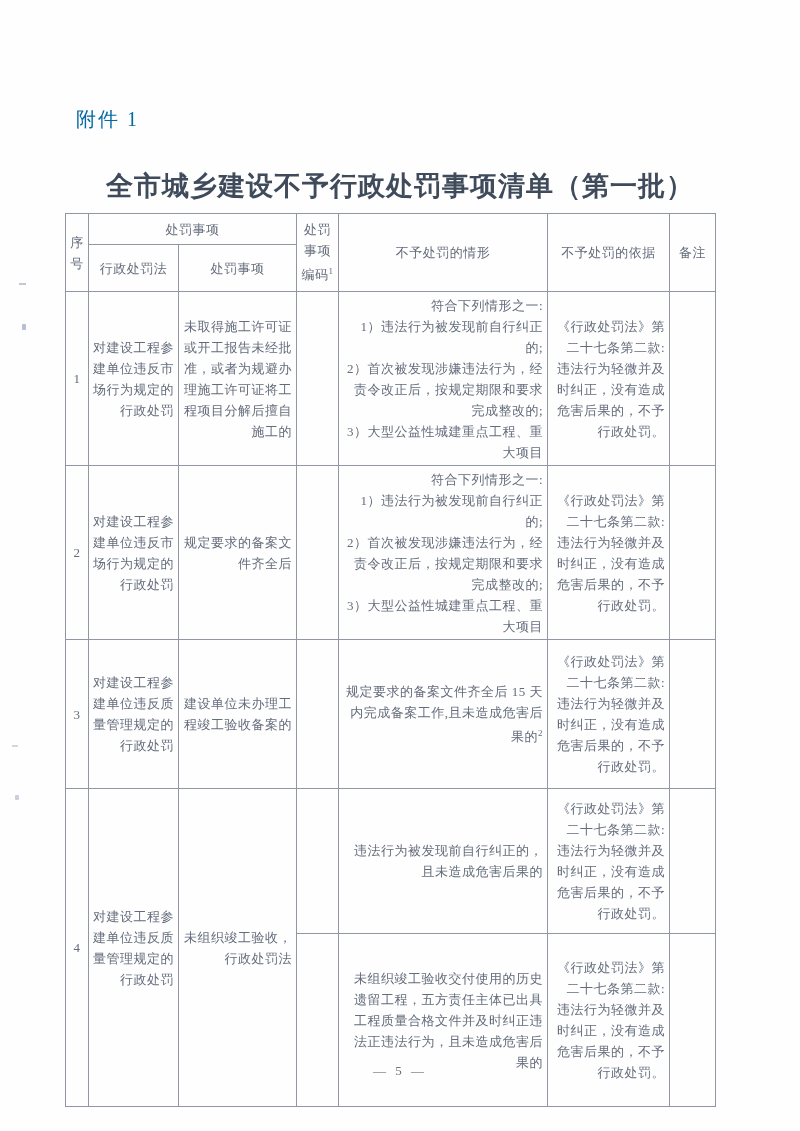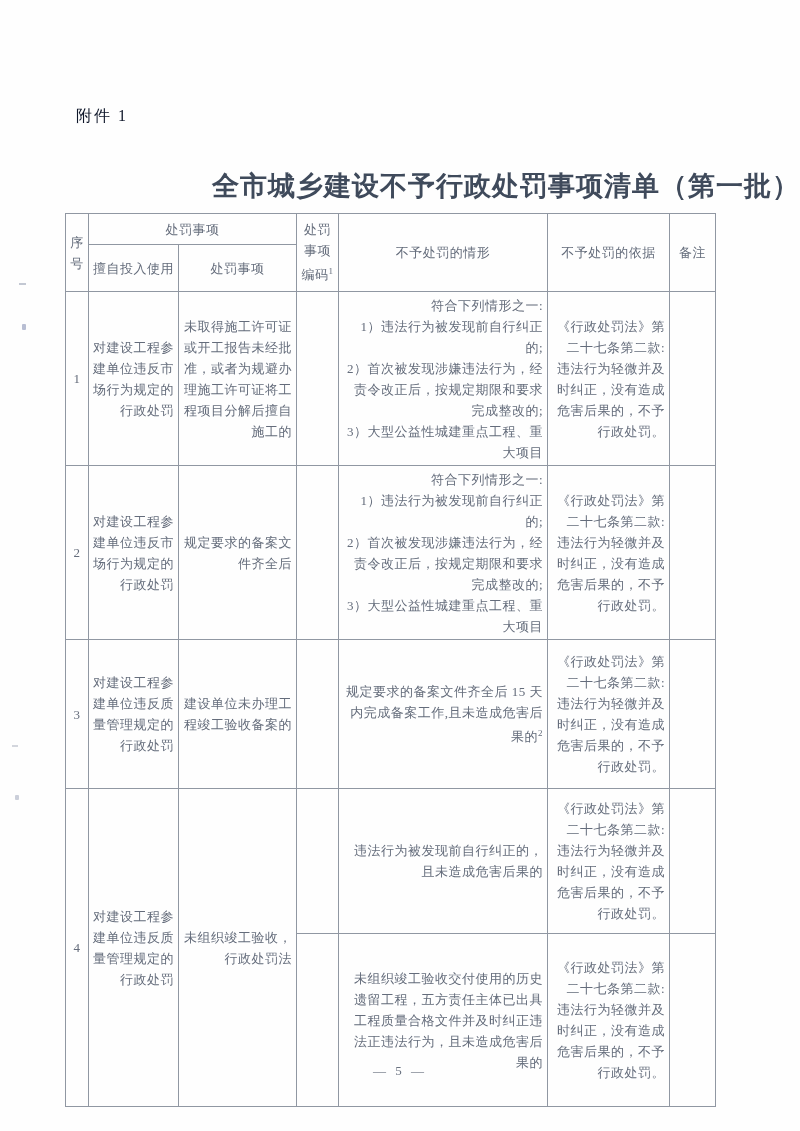--- a/index.html
+++ b/index.html
@@ -7,25 +7,25 @@
     position:relative;
     width:800px;height:1131px;
     margin:0 auto;
     background:#fefefe;
     font-family:"Liberation Serif","DejaVu Serif",serif;
     color:#646c7b;
     overflow:hidden;
   }
   .attachment{
     position:absolute;left:76px;top:106px;
-    font-size:16px;color:#0f172a;letter-spacing:2px;
+    font-size:20px;color:#0369a1;letter-spacing:2px;
   }
   .title{
     position:absolute;left:0;top:168px;width:100%;
-    margin:0;text-align:right;
+    margin:0;text-align:center;
     font-size:27px;font-weight:bold;color:#3f4a5b;
     letter-spacing:1px;
   }
   table.penalty-table{
     position:absolute;left:65px;top:213px;
     width:650px;
     border-collapse:collapse;
     table-layout:fixed;
     font-size:13px;
   }
@@ -86,21 +86,21 @@
     <thead>
       <tr class="hdr-top">
         <th rowspan="2">序号</th>
         <th colspan="2">处罚事项</th>
         <th rowspan="2"><span>处罚事项编码</span><sup>1</sup></th>
         <th rowspan="2">不予处罚的情形</th>
         <th rowspan="2">不予处罚的依据</th>
         <th rowspan="2">备注</th>
       </tr>
       <tr class="hdr-bot">
-        <th>擅自投入使用</th>
+        <th>行政处罚法</th>
         <th>处罚事项</th>
       </tr>
     </thead>
     <tbody>
 
       <tr class="row-1">
         <td class="c-index">1</td>
         <td>对建设工程参建单位违反市场行为规定的行政处罚</td>
         <td>未取得施工许可证或开工报告未经批准，或者为规避办理施工许可证将工程项目分解后擅自施工的</td>
         <td></td>

